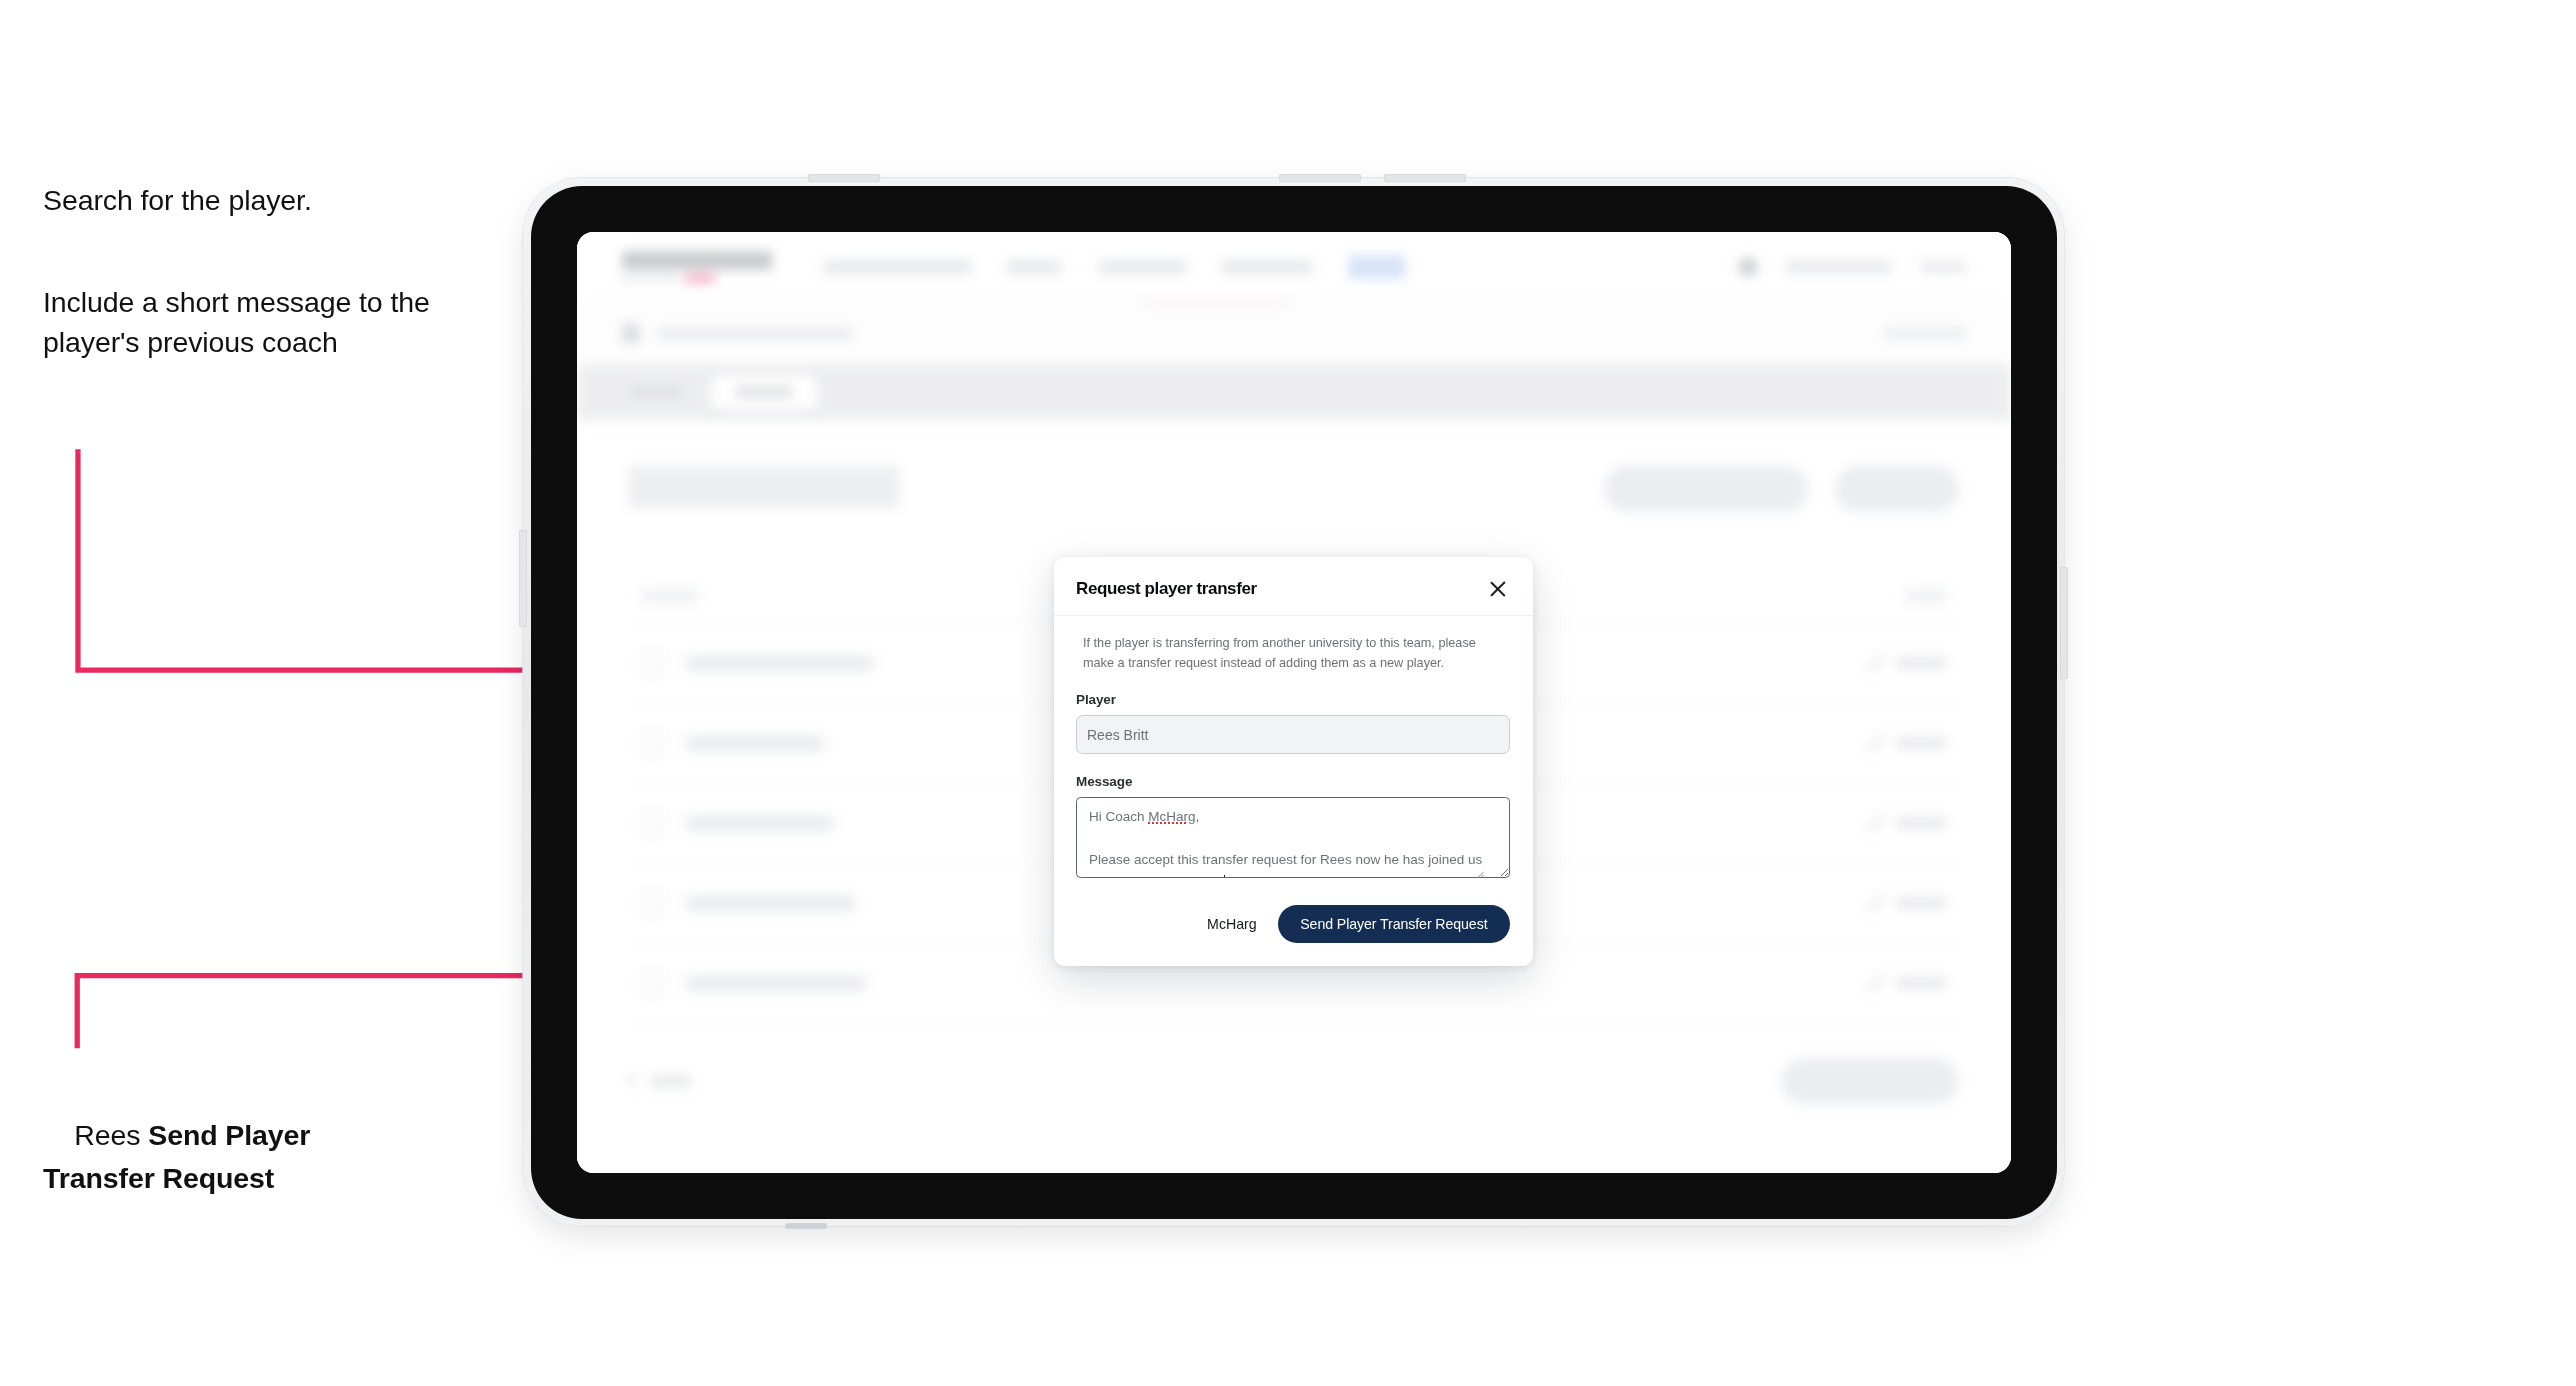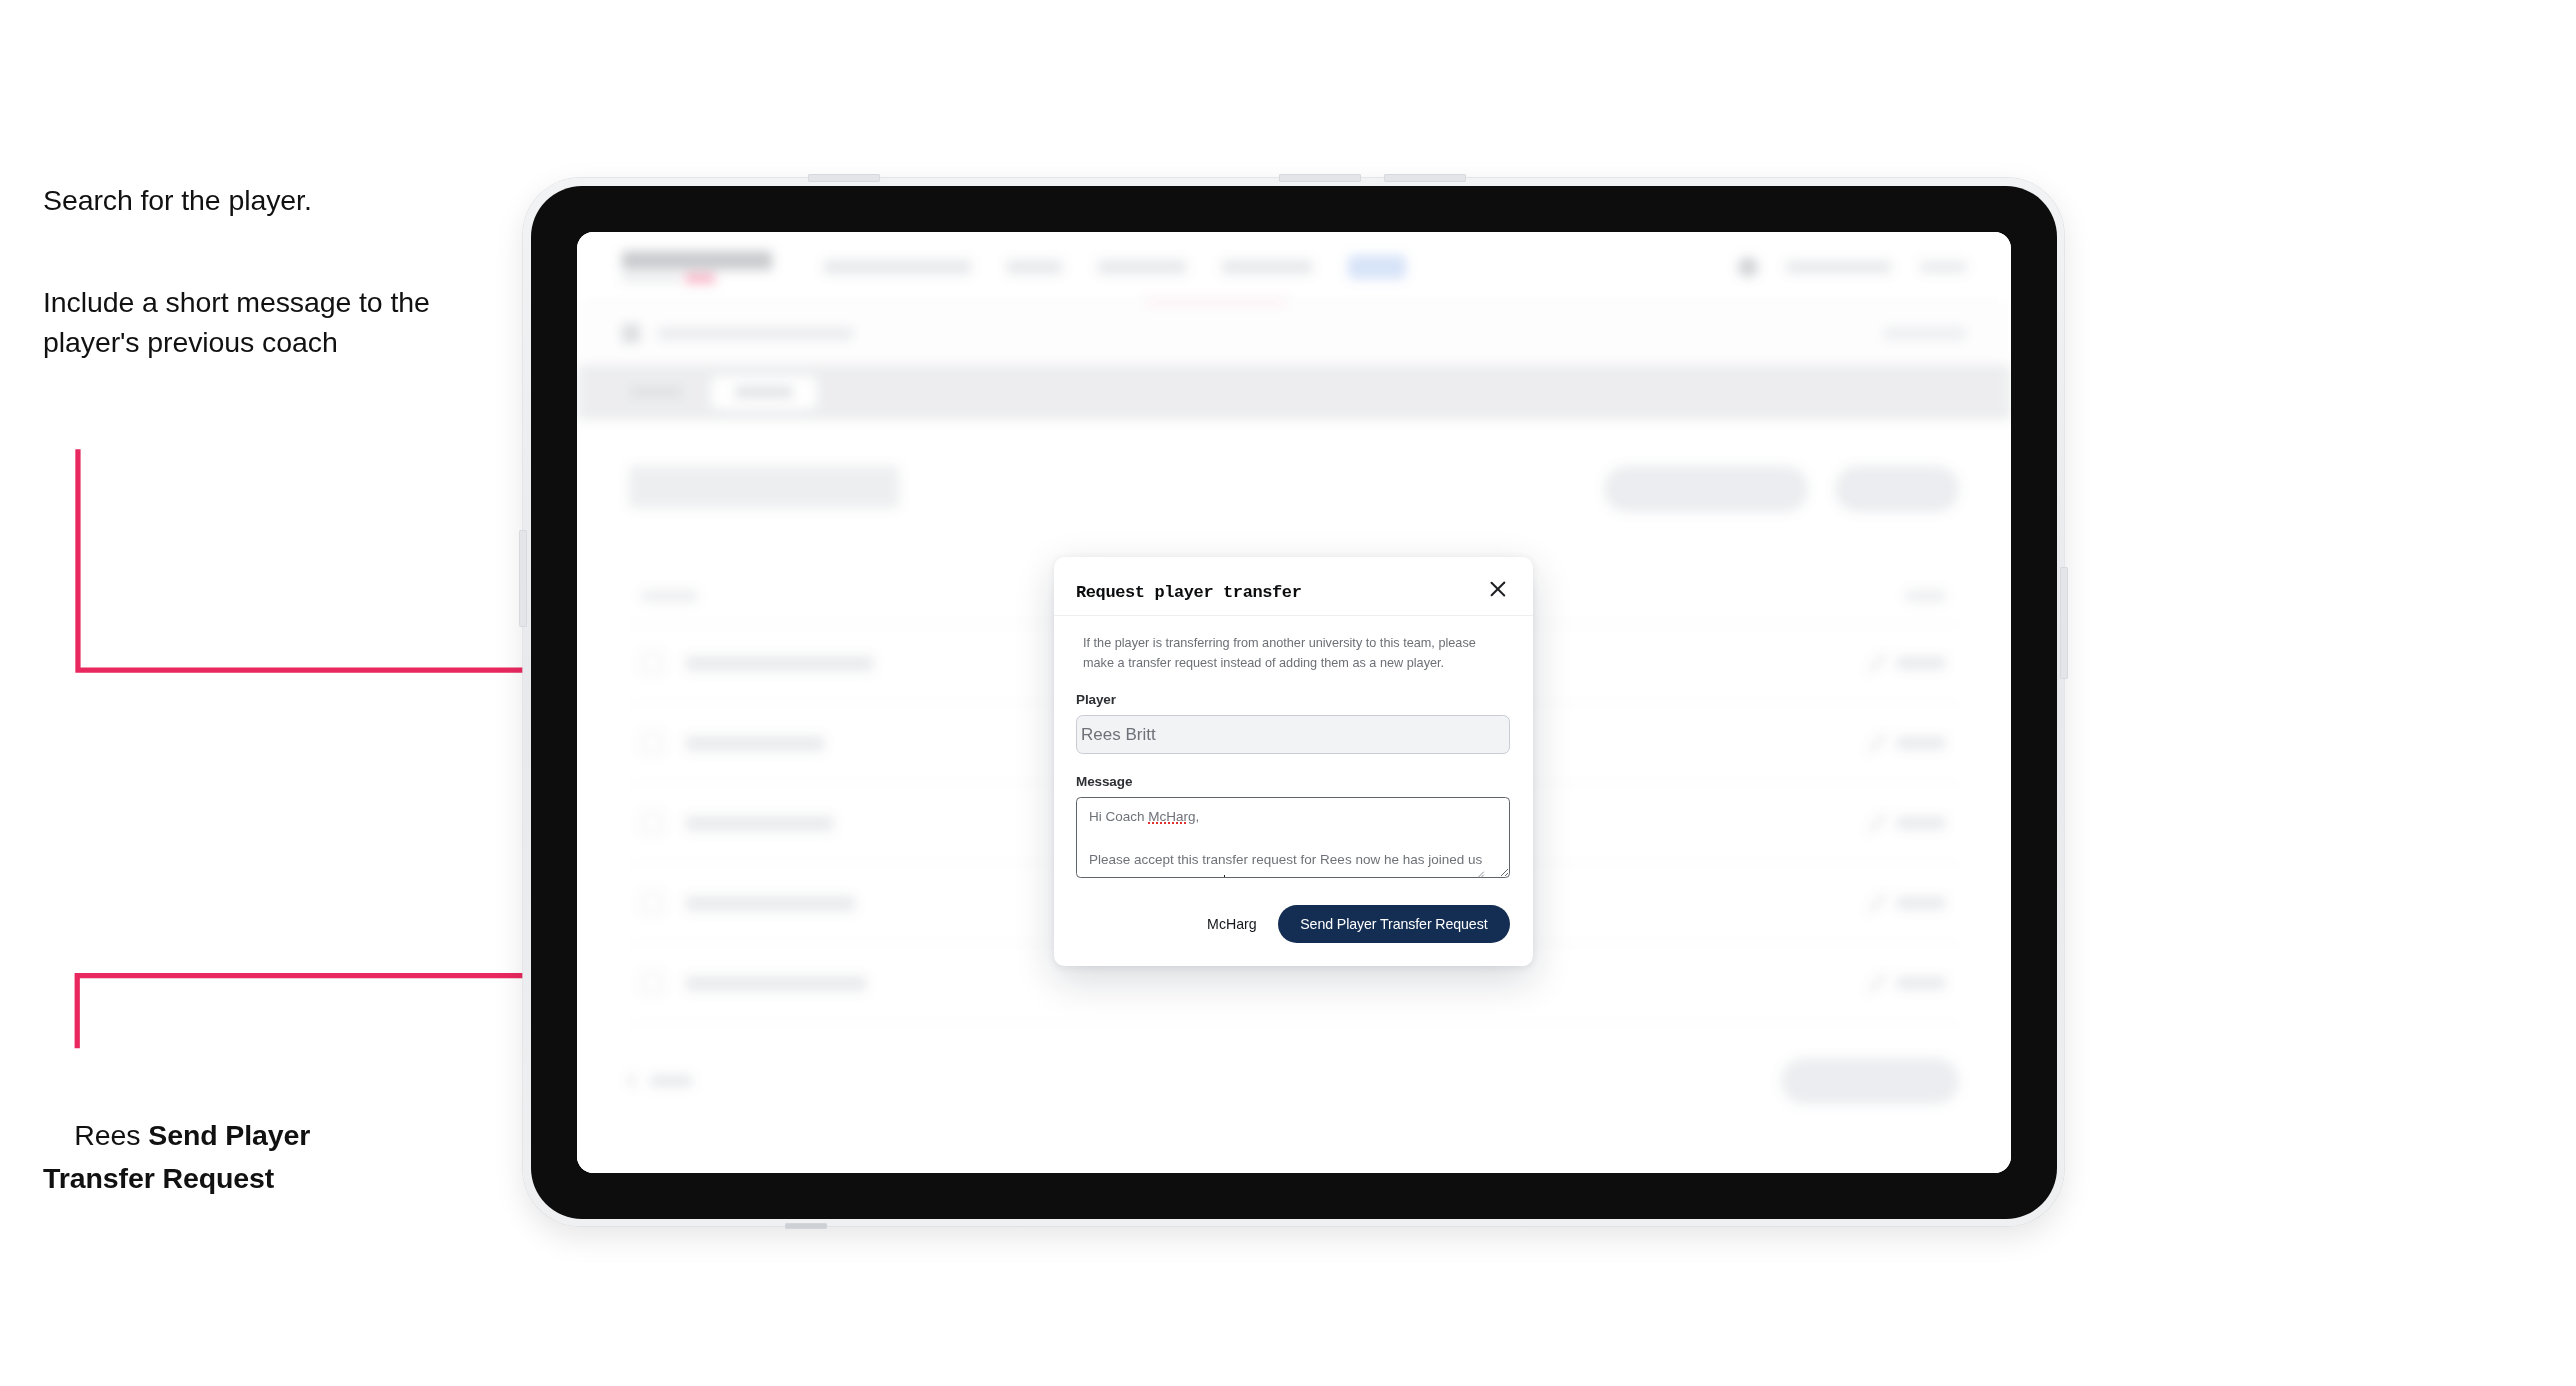--- a/index.html
+++ b/index.html
@@ -128,44 +128,43 @@
   #modal {
     position:absolute;
     left: 477px; top: 325px;
     width: 479px;
     background: #ffffff;
     border-radius: 10.5px;
     box-shadow: 0 13.5px 40px rgba(15,25,45,0.16), 0 1.5px 7.5px rgba(15,25,45,0.08);
     padding: 0;
   }
   #modal-header {
-    display:flex; align-items:flex-end; justify-content:space-between;
+    display:flex; align-items:center; justify-content:space-between;
     padding: 19.5px 22.5px 13.5px 22.5px;
     border-bottom: 0.7px solid #eceef0;
-    font-family: Liberation Mono, monospace;
   }
   #modal-title { font-size: 17px; font-weight: 700; color:#0b0c0e; letter-spacing:-0.4px; }
   #modal-close {
     width: 25.5px; height: 25.5px; position:relative; cursor:pointer; flex: 0 0 auto;
   }
   #modal-close::before, #modal-close::after {
     content:""; position:absolute; left:3px; top:12px; width:19.5px; height:1.9px; background:#1d1f22; border-radius:1.5px;
   }
   #modal-close::before { transform: rotate(45deg); }
   #modal-close::after  { transform: rotate(-45deg); }
 
   #modal-body { padding: 16.5px 22.5px 7.5px 22.5px; }
   #modal-desc { font-size: 12.7px; line-height:1.58; color:#6c7076; margin-bottom: 19.5px; margin-left: 7px; }
   .field-label { font-size: 13.5px; font-weight: 700; color:#2c2f34; margin-bottom: 8.2px; letter-spacing:-0.1px; }
   #player-input {
     width:100%; height: 39px;
     background:#f1f3f5; border:0.7px solid #c9cdd3; border-radius: 6.7px;
-    font-size: 17px; color:#6e7278;
+    font-size: 14px; color:#6e7278;
     font-family:"Liberation Sans", sans-serif;
-    padding: 0 4px;
+    padding: 0 10px;
   }
   #message-group { margin-top: 19.5px; }
   #message-input {
     width:100%; height: 81px;
     background:#ffffff; border:1.2px solid #5f646b; border-radius: 4.5px;
     font-size: 13.5px; line-height: 1.62; color:#6e7278;
     font-family:"Liberation Sans", sans-serif;
     padding: 7.5px 12px;
     resize: vertical;
     overflow: hidden;

